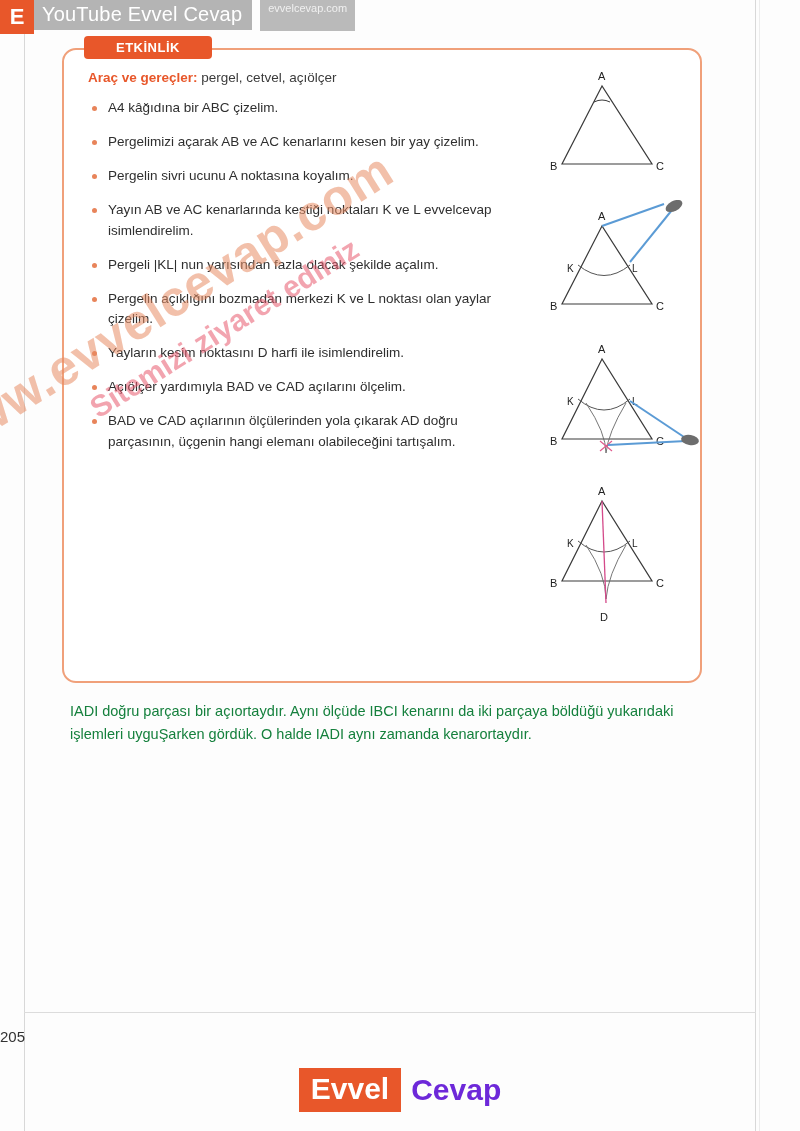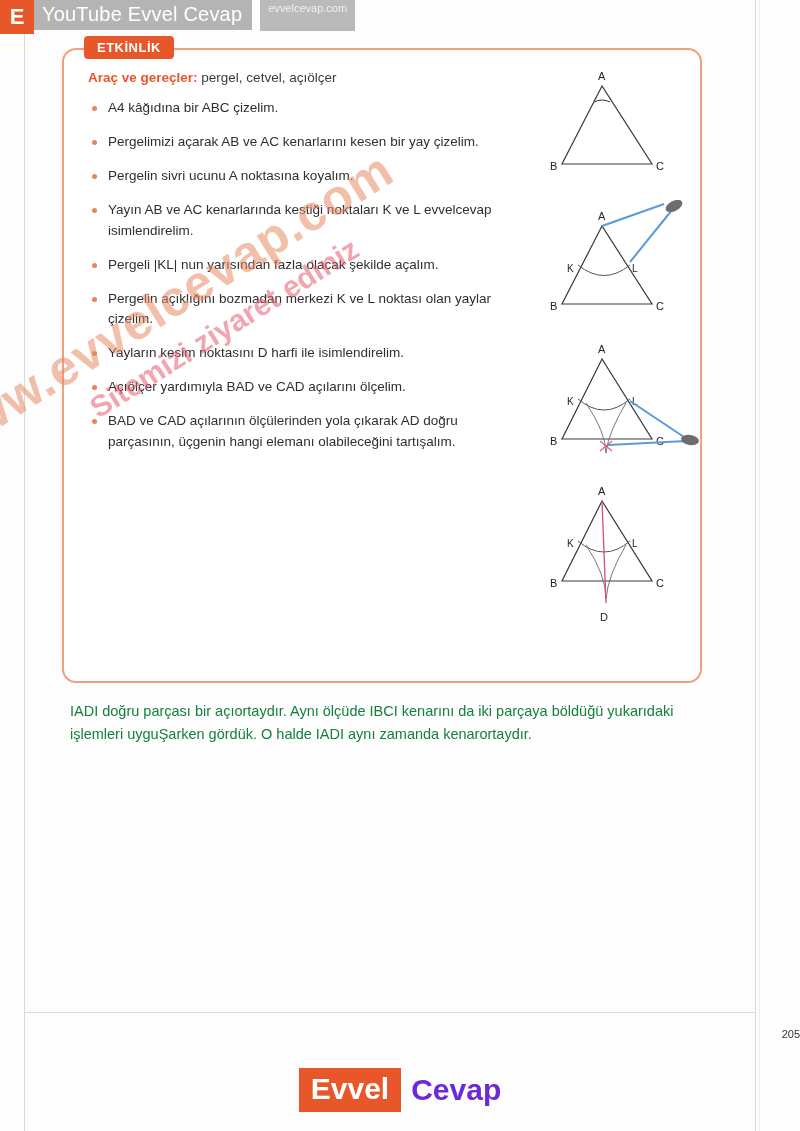--- a/index.html
+++ b/index.html
@@ -96,21 +96,21 @@
   
   #etkinlik-tab {
     position: absolute;
     left: 20px;
     top: -14px;
     background: #e8572a;
     color: #fff;
     font-size: 13px;
     font-weight: bold;
     letter-spacing: .5px;
-    padding: 4px 13px;
+    padding: 4px 32px;
     border-radius: 4px;
   }
 
   #tools-line {
     position: absolute;
     left: 24px;
     top: 20px;
     font-size: 13.5px;
     color: #3b3b3b;
   }
@@ -164,22 +164,22 @@
     font-size: 14.5px;
     line-height: 1.62;
     color: #15803d;
   }
 
   
   #page-number {
     position: absolute;
     left: 0; right: 0;
     top: 1028px;
-    text-align: right;
-    font-size: 11px;
+    text-align: left;
+    font-size: 15px;
     color: #333;
   }
   #footer-rule {
     position: absolute;
     left: 24px;
     right: 44px;
     top: 1012px;
     height: 1px;
     background: #dcdcdc;
   }

